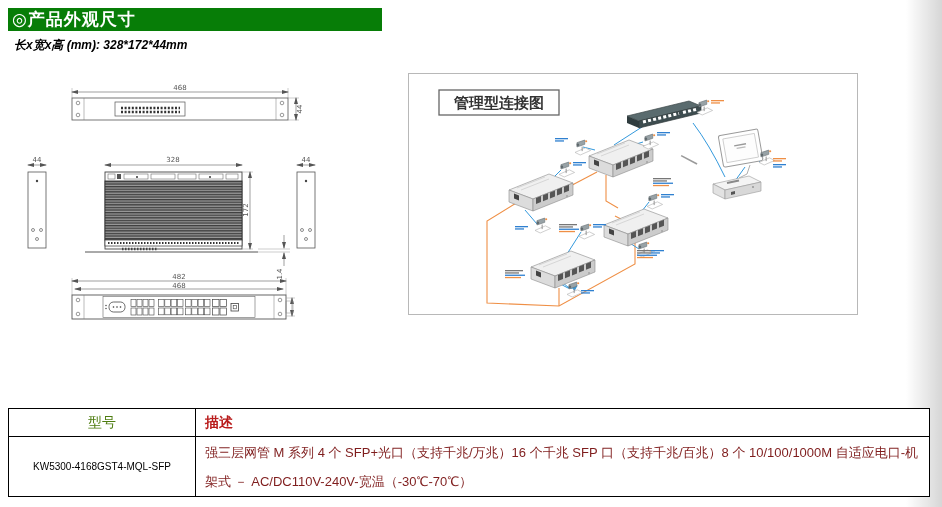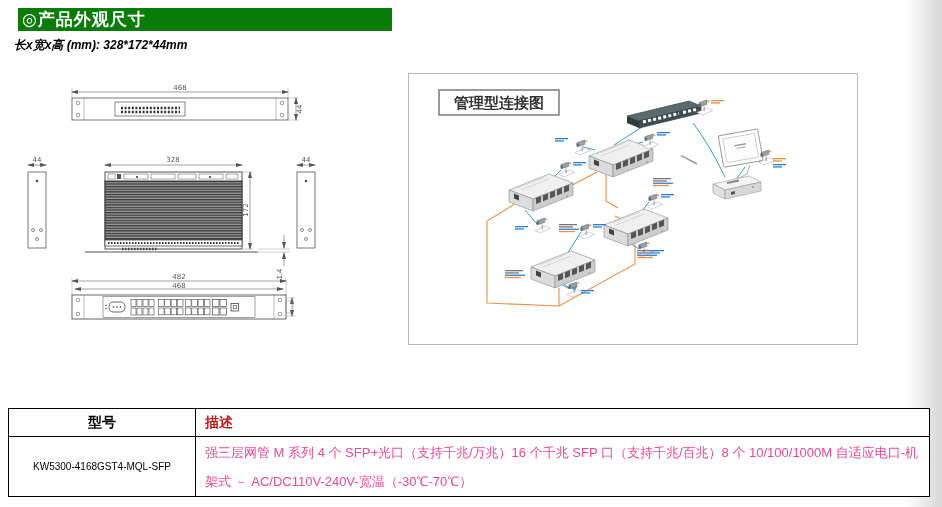--- a/index.html
+++ b/index.html
@@ -3,36 +3,36 @@
 <meta charset="utf-8">
 <style>
   html,body{margin:0;padding:0;background:#fff;}
   .page{position:relative;width:942px;height:507px;background:#fff;overflow:hidden;
         font-family:"Liberation Sans",sans-serif;}
   .edge-shadow{position:absolute;right:0;top:0;width:36px;height:507px;
         background:linear-gradient(to right,rgba(0,0,0,0),rgba(0,0,0,0.16));}
   .bar{position:absolute;height:23px;background:#077d07;color:#fff;
        font-family:"DejaVu Serif","Liberation Serif",serif;font-weight:bold;
        font-size:17px;line-height:23px;padding-left:4px;box-sizing:border-box;
-       letter-spacing:1px;white-space:nowrap;margin-left:10px;}
+       letter-spacing:1px;white-space:nowrap;}
   .bar-left{left:8px;top:8px;width:374px;}
   .bar-right{left:394px;top:8px;width:532px;}
   .bar-order{left:2px;top:337px;width:923px;}
   .dim-note{position:absolute;left:14px;top:37px;font-size:12px;font-weight:bold;color:#000;font-style:italic;}
   .drawings{position:absolute;left:0;top:82px;}
-  .diagram-wrap{position:absolute;left:408px;top:73px;width:450px;height:272px;
+  .diagram-wrap{position:absolute;left:408px;top:73px;width:450px;height:242px;
        border:1px solid #b8b8b8;background:#fff;box-sizing:border-box;}
   .dim{font-size:7px;fill:#555;font-family:"DejaVu Sans",sans-serif;}
   .order-table{position:absolute;left:8px;top:408px;width:922px;border-collapse:collapse;
        table-layout:fixed;background:#fff;}
   .order-table th,.order-table td{border:1px solid #000;box-sizing:border-box;}
-  .th-model{width:187px;height:28px;color:#000000;font-size:14px;font-weight:bold;text-align:center;}
+  .th-model{width:187px;height:28px;color:#4d7c0f;font-size:14px;font-weight:normal;text-align:center;}
   .th-desc{color:#b91c1c;font-size:14px;font-weight:bold;text-align:left;padding-left:9px;}
   .td-model{height:59px;font-size:10px;font-weight:normal;text-align:center;color:#000;}
-  .td-desc{font-size:13px;line-height:29px;padding:1px 10px 0 9px;color:#ec4899;}
+  .td-desc{font-size:13px;line-height:29px;padding:1px 10px 0 9px;color:#7f1d1d;}
   .diagram-title-text{font-size:15px;font-weight:bold;fill:#333;
        font-family:"DejaVu Sans","Liberation Sans",sans-serif;}
 </style>
 </head>
 <body>
 
 <div class="page">
   <div class="edge-shadow"></div>
 
   <div class="bar bar-left">

